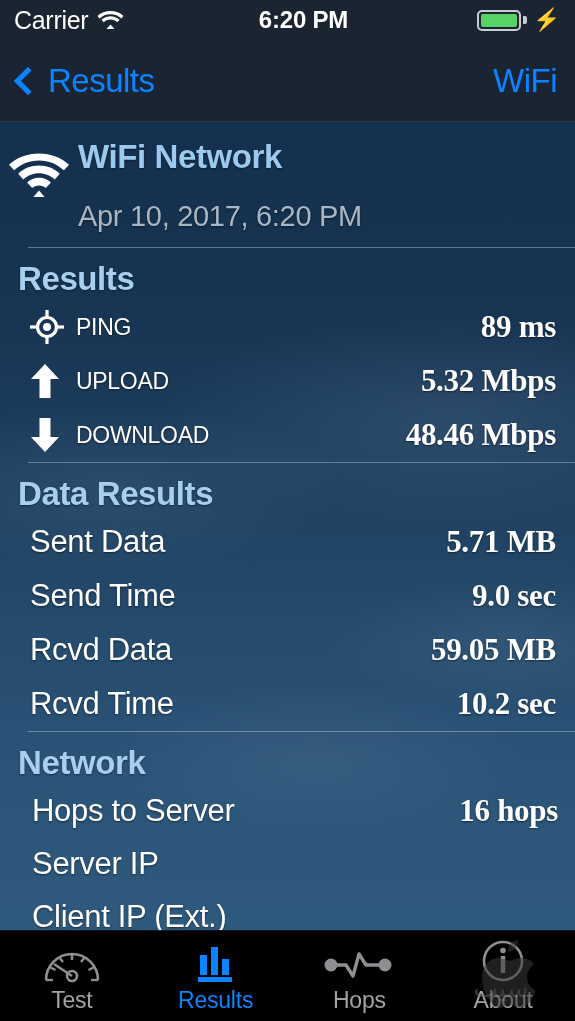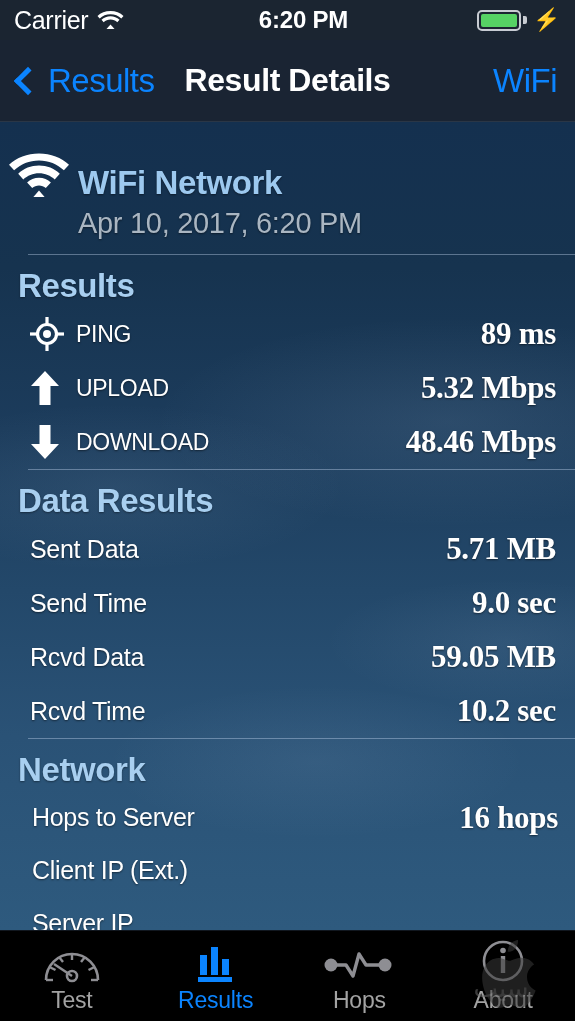--- a/index.html
+++ b/index.html
@@ -52,40 +52,39 @@
       radial-gradient(ellipse 260px 90px at 88% 520px, rgba(200,220,245,.07), rgba(200,220,245,0) 70%),
       linear-gradient(180deg,#14304f 0%, #16334f 18%, #1c3c5c 38%, #23486a 58%, #2a5276 76%, #2e5a7e 100%);
   }
 
   .hdr-block { padding:16px 0 14px 0; display:flex; align-items:flex-start; }
   .hdr-icon { width:78px; flex:0 0 78px; display:flex; justify-content:center; padding-top:14px; }
   .hdr-text { flex:1; }
   .hdr-title {
     color:#9dc9ef; font-size:33px; font-weight:bold; letter-spacing:-.4px;
     text-shadow:0 1px 2px rgba(0,0,0,.45);
-    margin-top:26px;
   }
   .hdr-sub {
-    color:#aab6c2; font-size:29px; margin-top:5px; letter-spacing:-.3px;
+    color:#aab6c2; font-size:29px; margin-top:24px; letter-spacing:-.3px;
     text-shadow:0 1px 2px rgba(0,0,0,.45);
   }
 
   .divider { height:1px; background:rgba(190,210,235,.42); margin:0 0 0 28px; }
 
   .section { padding-top:6px; }
   .sec-title {
     color:#a8cff0; font-size:33px; font-weight:bold; letter-spacing:-.4px;
     padding:6px 0 2px 18px; text-shadow:0 1px 2px rgba(0,0,0,.4);
   }
   .row {
     display:flex; align-items:center; min-height:54px; padding:0 19px 0 30px;
     color:#fff; text-shadow:0 1px 2px rgba(0,0,0,.5);
   }
   .row-icon { width:46px; flex:0 0 46px; display:flex; align-items:center; }
-  .row-label { font-size:25px; letter-spacing:-.3px; white-space:nowrap; }
+  .row-label { font-size:31px; letter-spacing:-.3px; white-space:nowrap; }
   .row-label.caps { font-size:23px; }
   .row-value { margin-left:auto; font-size:31px; font-weight:bold; letter-spacing:-.3px; white-space:nowrap;font-family:Liberation Serif, serif; }
   .row.net { padding-left:32px; padding-right:17px; min-height:53px; }
   .row.net .row-label { font-weight:normal; }
 
   .clipped { overflow:hidden; }
 
   
   .tabbar {
     position:absolute; left:0; right:0; bottom:0; height:91px; background:#000;
@@ -124,21 +123,20 @@
       <span class="batt-nub"></span>
       <span class="bolt">⚡</span>
     </div>
   </div>
 
   <div class="navbar">
     <div class="nav-back">
       <span class="chev"></span>
       <span class="nav-back-label">Results</span>
     </div>
-    <div class="nav-title">Result Details</div>
     <div class="nav-action">WiFi</div>
   </div>
 
   <div class="content">
 
     <div class="hdr-block">
       <div class="hdr-icon">
         <svg width="62" height="48" viewBox="0 0 62 48">
           <path d="M31 8.5c9.6 0 18.4 3.7 24.9 9.8l5.1-5.6C53.4 5.6 42.8 1.5 31 1.5S8.6 5.6 1 12.7l5.1 5.6C12.6 12.2 21.4 8.5 31 8.5z" fill="#fff"></path>
           <path d="M31 21.2c6.1 0 11.6 2.4 15.7 6.2l5.1-5.6C46.3 16.5 39 13.6 31 13.6s-15.3 2.9-20.8 8.2l5.1 5.6c4.1-3.8 9.6-6.2 15.7-6.2z" fill="#fff"></path>
@@ -216,25 +214,25 @@
 
     <div class="divider"></div>
     <div class="section clipped">
       <div class="sec-title">Network</div>
 
       <div class="row net">
         <span class="row-label">Hops to Server</span>
         <span class="row-value">16 hops</span>
       </div>
       <div class="row net">
+        <span class="row-label">Server IP</span>
+        <span class="row-value"></span>
+      </div>
+      <div class="row net">
         <span class="row-label">Client IP (Ext.)</span>
-        <span class="row-value"></span>
-      </div>
-      <div class="row net">
-        <span class="row-label">Server IP</span>
         <span class="row-value"></span>
       </div>
     </div>
 
   </div>
 
   <div class="tabbar">
 
     <div class="tab">
       <span class="tab-ico">

